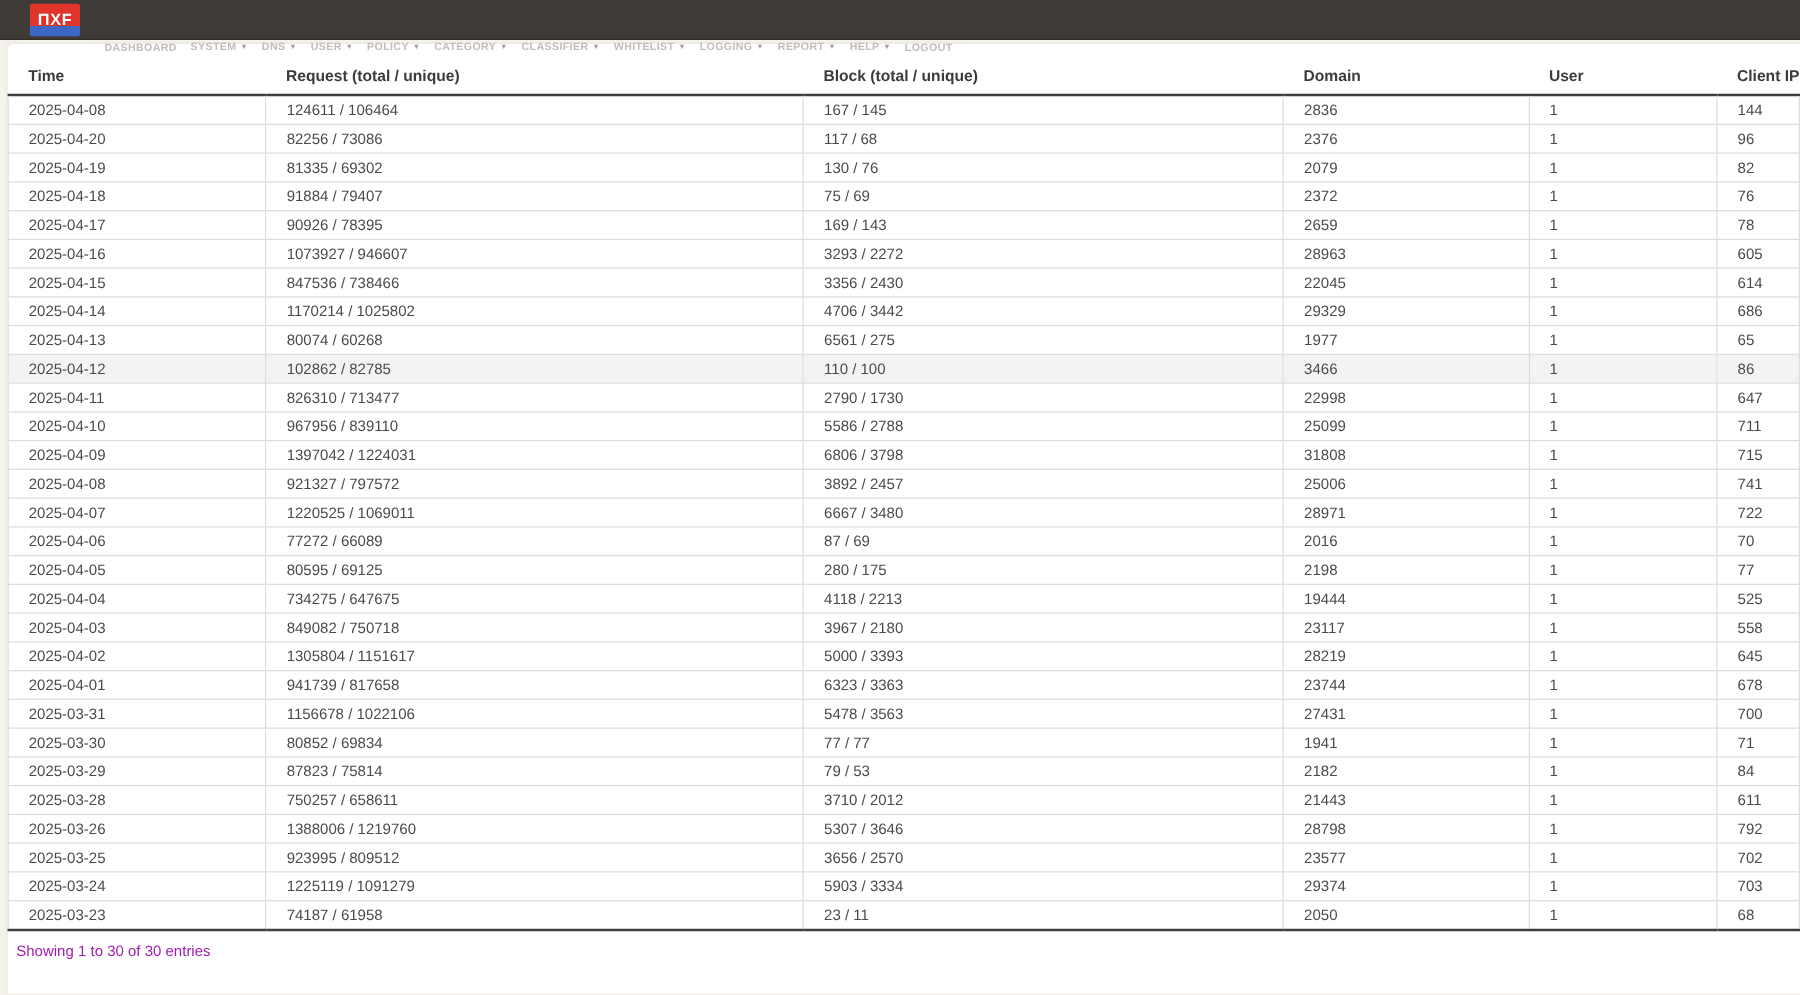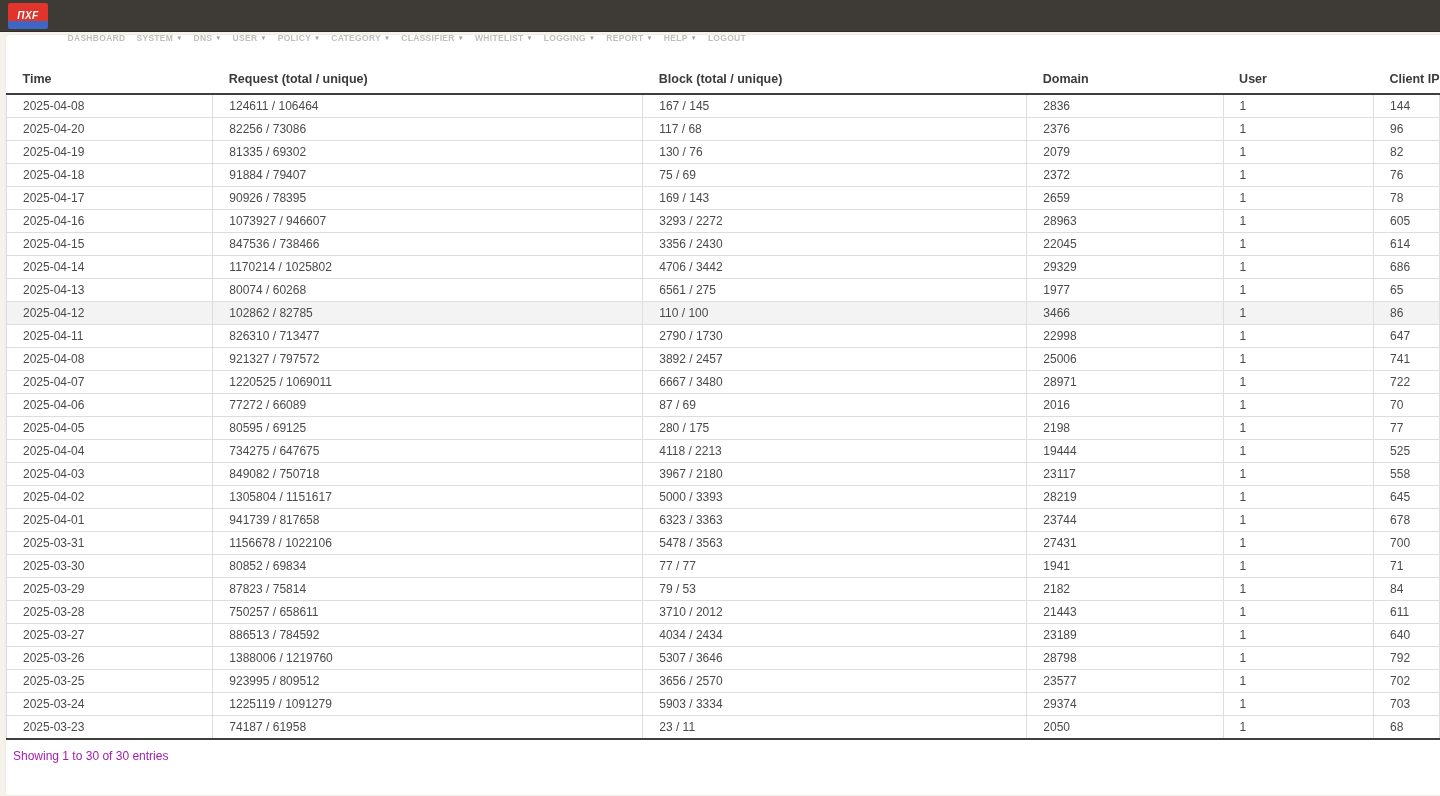--- a/index.html
+++ b/index.html
@@ -12,31 +12,30 @@
   
   .navbar {
     height: 32px;
     background: #3e3b37;
     display: flex;
     align-items: center;
     border-bottom: 1px solid #2e2b28;
   }
   .logo {
     width: 40px; height: 26px;
-    margin: 0 14px 0 8px;
+    margin: 0 14px 0 24px;
     border-radius: 2px;
     background: linear-gradient(to bottom, #e1342b 0%, #e1342b 70%, #3d66c5 70%, #3d66c5 100%);
     color: #ffffff;
     font-weight: bold;
-    font-size: 10px;
+    font-size: 13px;
     letter-spacing: 0.5px;
     display: flex; align-items: center; justify-content: center;
     text-shadow: 0 0 1px rgba(0,0,0,.25);
     cursor: pointer;
-    font-style: italic;
   }
   .nav-menu { display: flex; align-items: center; margin-top: 44px; }
   .nav-item {
     color: #c1beb9;
     font-size: 8.5px;
     font-weight: bold;
     letter-spacing: 0.3px;
     text-transform: uppercase;
     padding: 0 5.5px;
     line-height: 32px;
@@ -50,21 +49,21 @@
     color: #a29f9a;
     vertical-align: 1px;
   }
   
   .content {
     margin-left: 6px;
     margin-top: 3px;
     background: #ffffff;
     border-top-left-radius: 4px;
     min-height: 760px;
-    padding-top: 31px;
+    padding-top: 13px;
     box-shadow: 0 0 2px rgba(0,0,0,0.08);
   }
   
   table.report {
     width: 100%;
     border-collapse: collapse;
     table-layout: fixed;
   }
   table.report th {
     text-align: left;
@@ -220,20 +219,36 @@
         </tr>
         <tr>
           <td class="col-time">2025-04-11</td>
           <td class="col-request">826310 / 713477</td>
           <td class="col-block">2790 / 1730</td>
           <td class="col-domain">22998</td>
           <td class="col-user">1</td>
           <td class="col-clientip">647</td>
         </tr>
         <tr>
+          <td class="col-time">2025-04-10</td>
+          <td class="col-request">967956 / 839110</td>
+          <td class="col-block">5586 / 2788</td>
+          <td class="col-domain">25099</td>
+          <td class="col-user">1</td>
+          <td class="col-clientip">711</td>
+        </tr>
+        <tr>
+          <td class="col-time">2025-04-09</td>
+          <td class="col-request">1397042 / 1224031</td>
+          <td class="col-block">6806 / 3798</td>
+          <td class="col-domain">31808</td>
+          <td class="col-user">1</td>
+          <td class="col-clientip">715</td>
+        </tr>
+        <tr>
           <td class="col-time">2025-04-08</td>
           <td class="col-request">921327 / 797572</td>
           <td class="col-block">3892 / 2457</td>
           <td class="col-domain">25006</td>
           <td class="col-user">1</td>
           <td class="col-clientip">741</td>
         </tr>
         <tr>
           <td class="col-time">2025-04-07</td>
           <td class="col-request">1220525 / 1069011</td>
@@ -314,28 +329,20 @@
           <td class="col-user">1</td>
           <td class="col-clientip">84</td>
         </tr>
         <tr>
           <td class="col-time">2025-03-28</td>
           <td class="col-request">750257 / 658611</td>
           <td class="col-block">3710 / 2012</td>
           <td class="col-domain">21443</td>
           <td class="col-user">1</td>
           <td class="col-clientip">611</td>
-        </tr>
-        <tr>
-          <td class="col-time">2025-03-27</td>
-          <td class="col-request">886513 / 784592</td>
-          <td class="col-block">4034 / 2434</td>
-          <td class="col-domain">23189</td>
-          <td class="col-user">1</td>
-          <td class="col-clientip">640</td>
         </tr>
         <tr>
           <td class="col-time">2025-03-26</td>
           <td class="col-request">1388006 / 1219760</td>
           <td class="col-block">5307 / 3646</td>
           <td class="col-domain">28798</td>
           <td class="col-user">1</td>
           <td class="col-clientip">792</td>
         </tr>
         <tr>

